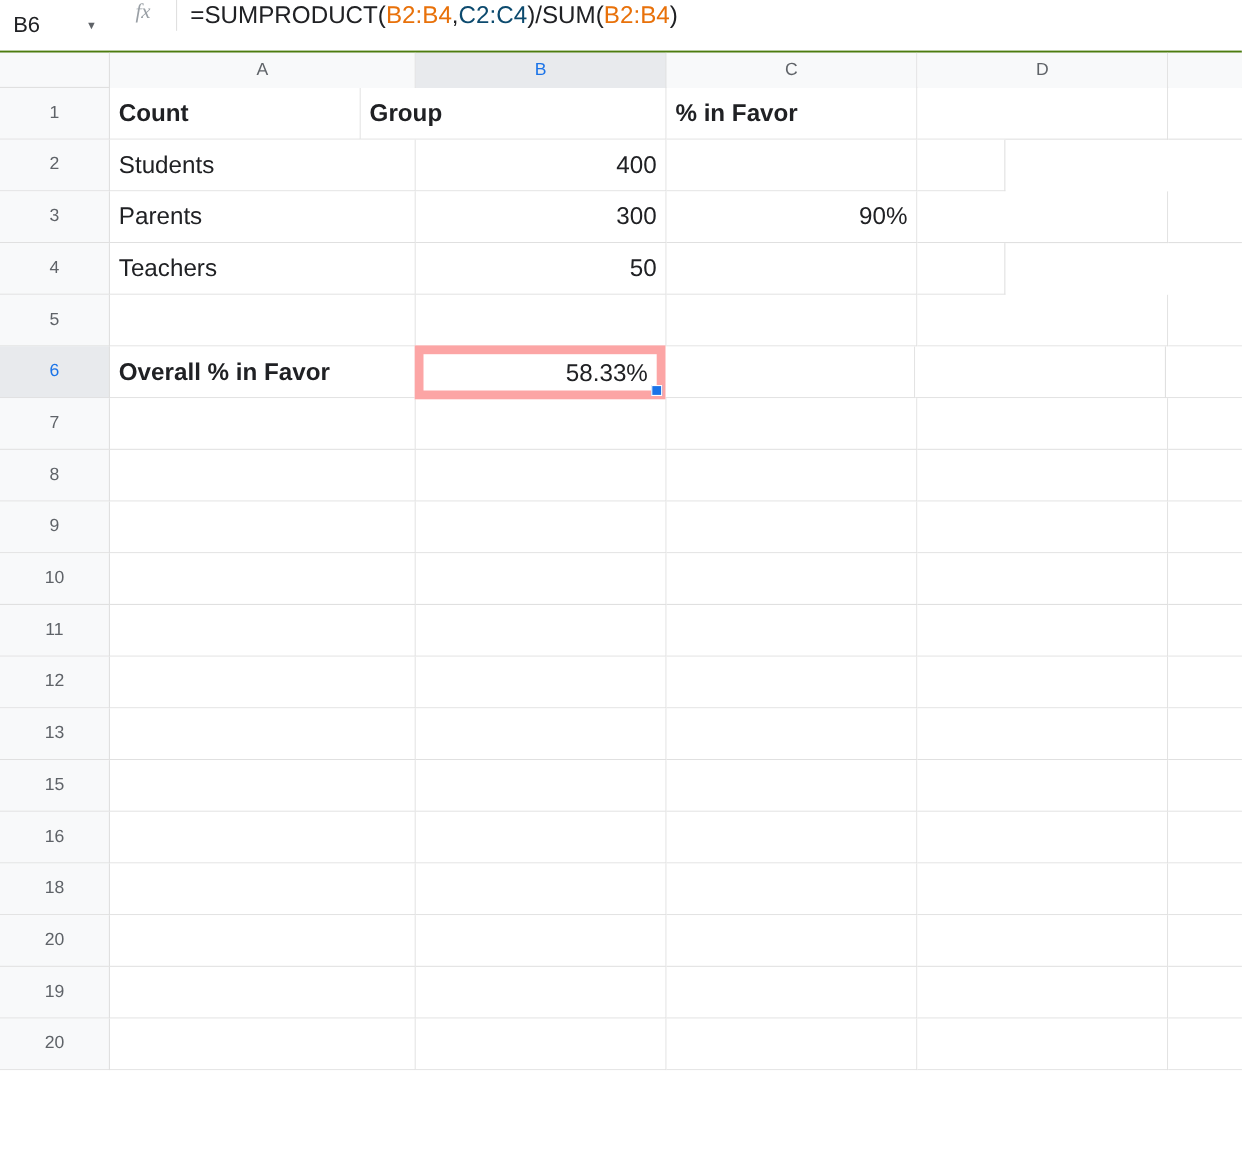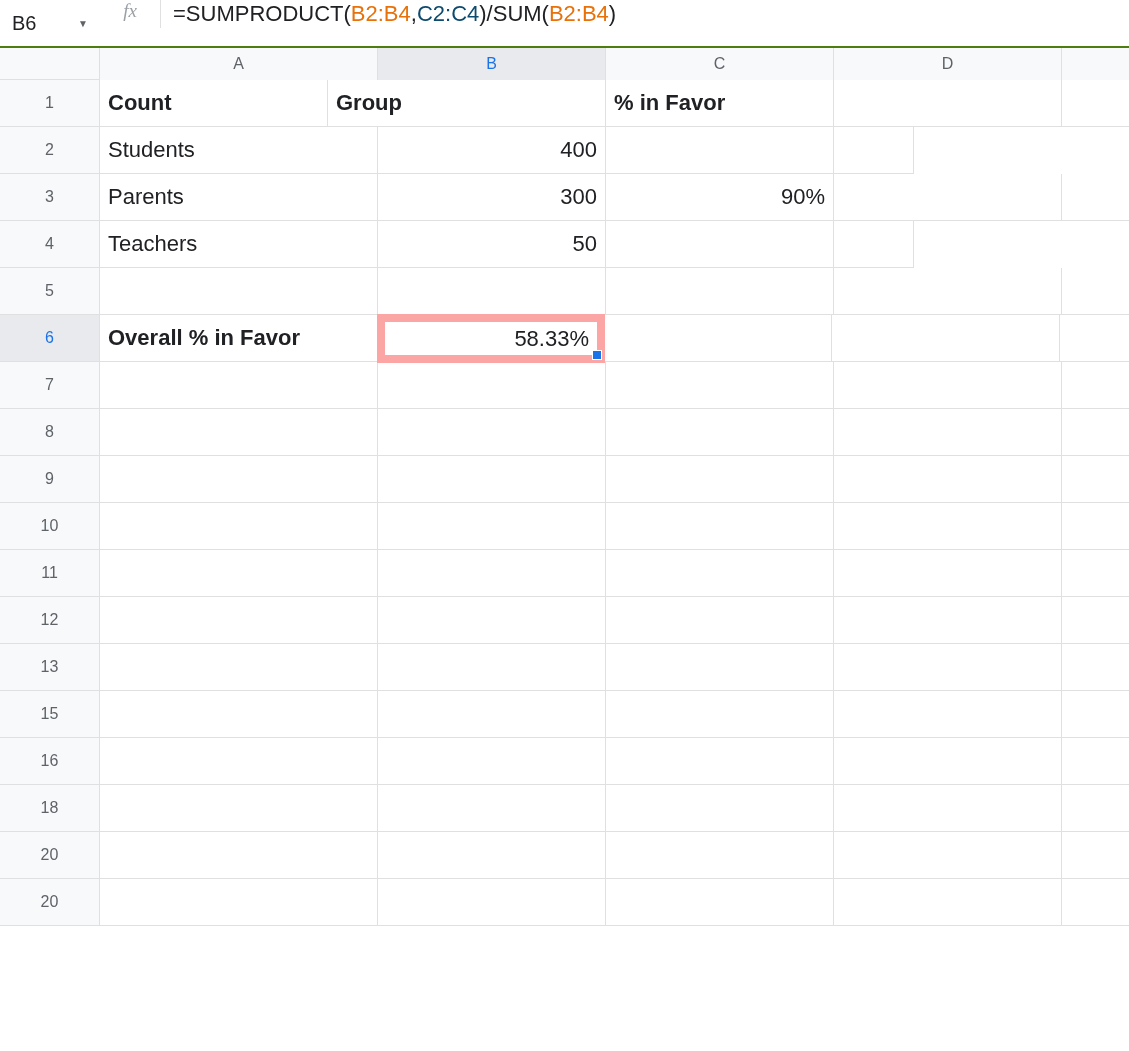--- a/index.html
+++ b/index.html
@@ -325,20 +325,28 @@
 
     <div class="row">
       <div class="row-header">20</div>
       <div class="cell col-A"></div>
       <div class="cell col-B"></div>
       <div class="cell col-C"></div>
       <div class="cell col-D"></div>
       <div class="cell col-E"></div>
     </div>
 
+    <div class="row">
+      <div class="row-header">19</div>
+      <div class="cell col-A"></div>
+      <div class="cell col-B"></div>
+      <div class="cell col-C"></div>
+      <div class="cell col-D"></div>
+      <div class="cell col-E"></div>
+    </div>
 
     <div class="row">
       <div class="row-header">20</div>
       <div class="cell col-A"></div>
       <div class="cell col-B"></div>
       <div class="cell col-C"></div>
       <div class="cell col-D"></div>
       <div class="cell col-E"></div>
     </div>
 

